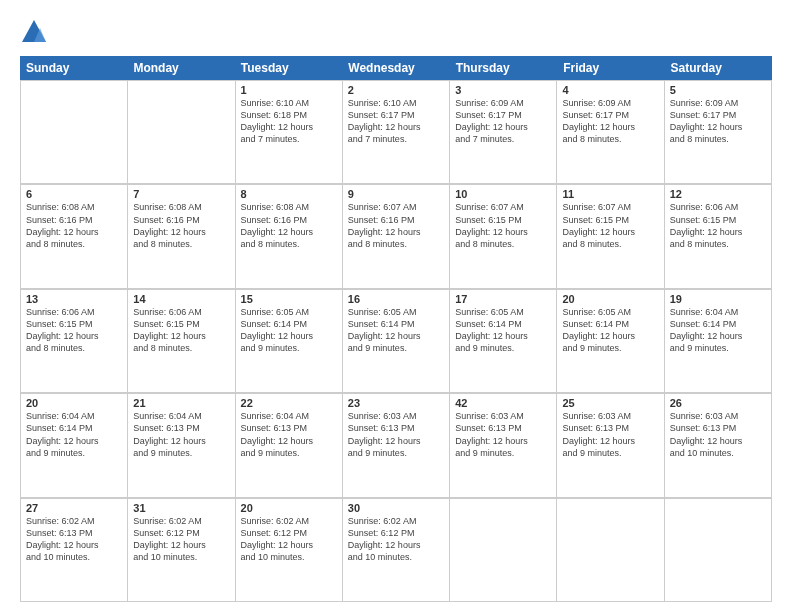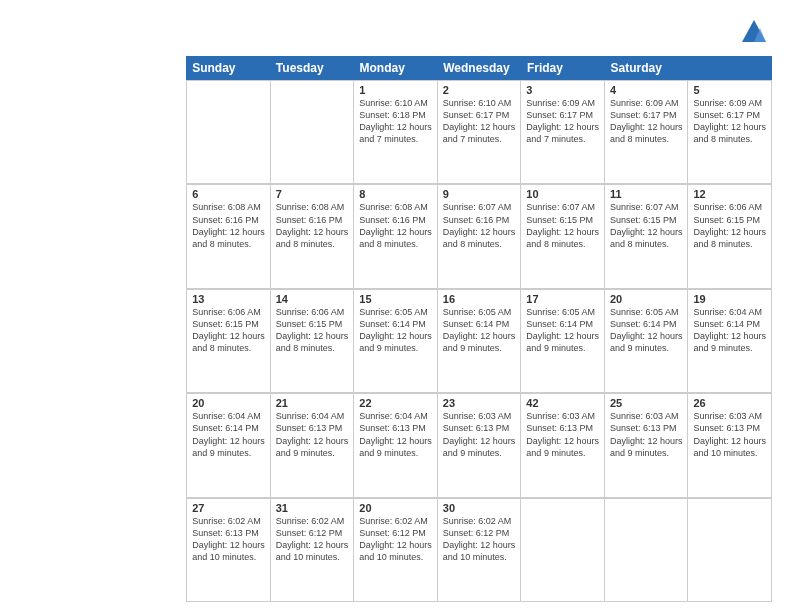--- a/index.html
+++ b/index.html
@@ -9,21 +9,20 @@
       width: 792px;
       height: 612px;
       overflow: hidden;
     }
     .page {
       width: 792px;
       height: 612px;
       padding: 18px 20px 10px 20px;
       display: flex;
       flex-direction: column;
-      align-items: flex-end;
     }
     .header {
       display: flex;
       justify-content: space-between;
       align-items: flex-start;
       margin-bottom: 10px;
     }
     .logo {
       display: flex;
       align-items: center;
@@ -130,23 +129,24 @@
     </div>
     <div class="title-block">
       <div class="month-title"></div>
       <div class="location"></div>
     </div>
   </div>
 
   <div class="calendar">
     <div class="cal-header-row">
     <div class="cal-header-cell">Sunday</div>
+        <div class="cal-header-cell">Monday</div>
         <div class="cal-header-cell">Tuesday</div>
-        <div class="cal-header-cell">Monday</div>
         <div class="cal-header-cell">Wednesday</div>
+        <div class="cal-header-cell">Thursday</div>
         <div class="cal-header-cell">Friday</div>
         <div class="cal-header-cell">Saturday</div>
       </div>
     <div class="cal-body">
     <div class="cal-row">
           <div class="cal-cell empty"></div>
           <div class="cal-cell empty"></div>
           <div class="cal-cell">
             <div class="day-num">1</div>
             <div class="cell-text" style="white-space: pre-line;">Sunrise: 6:10 AM

